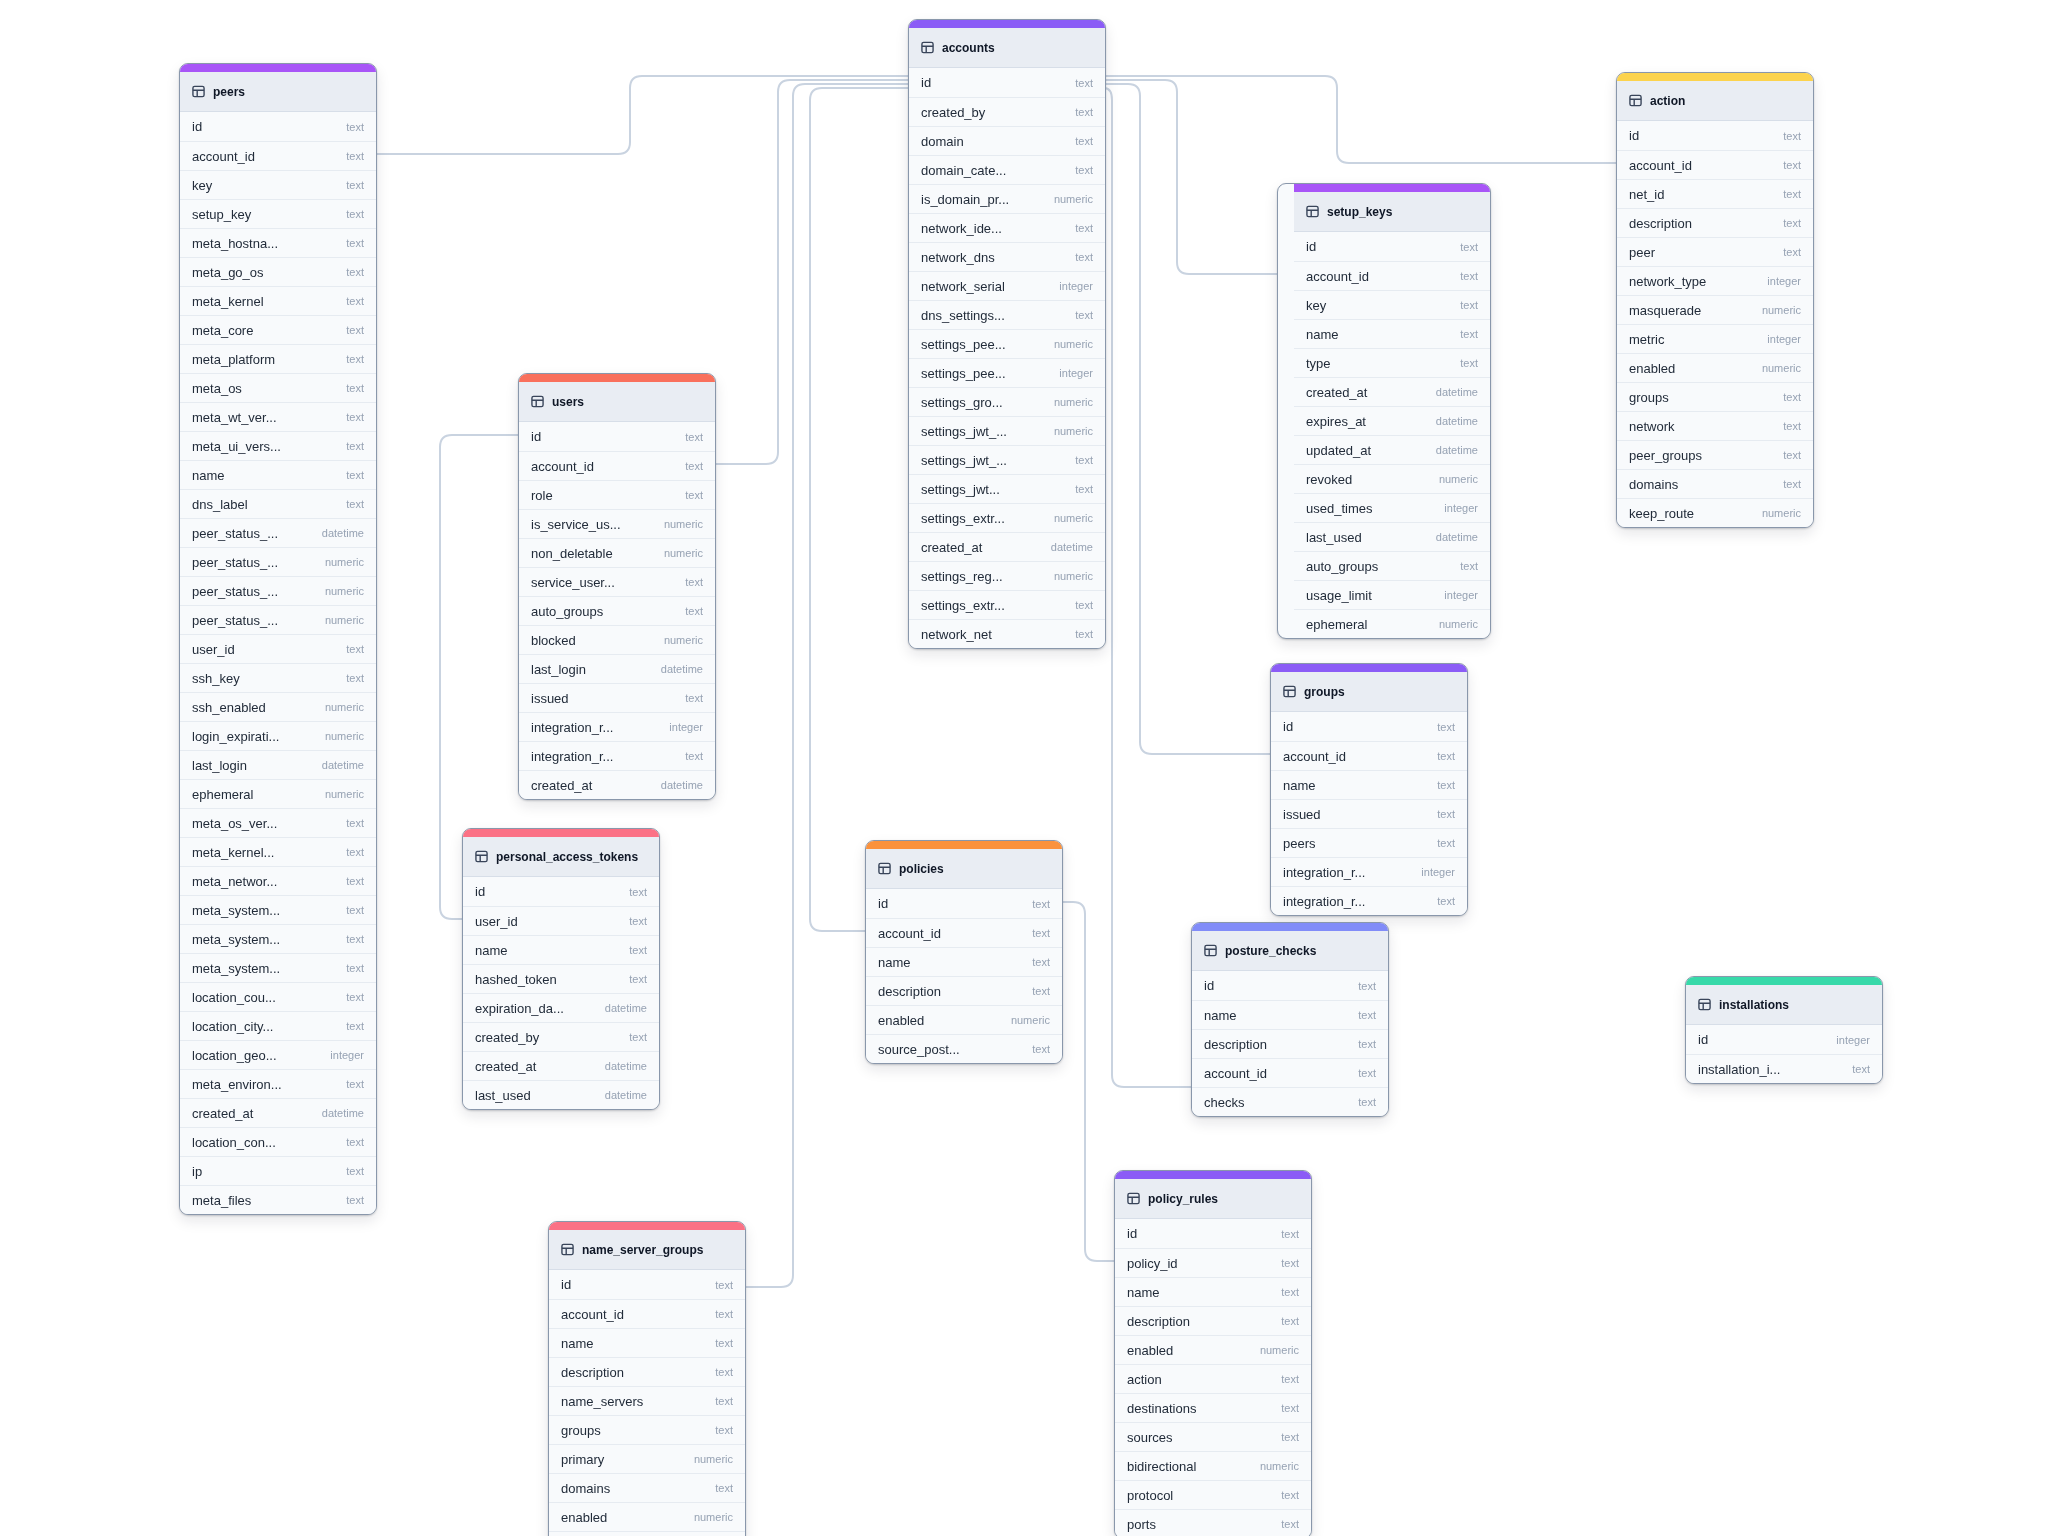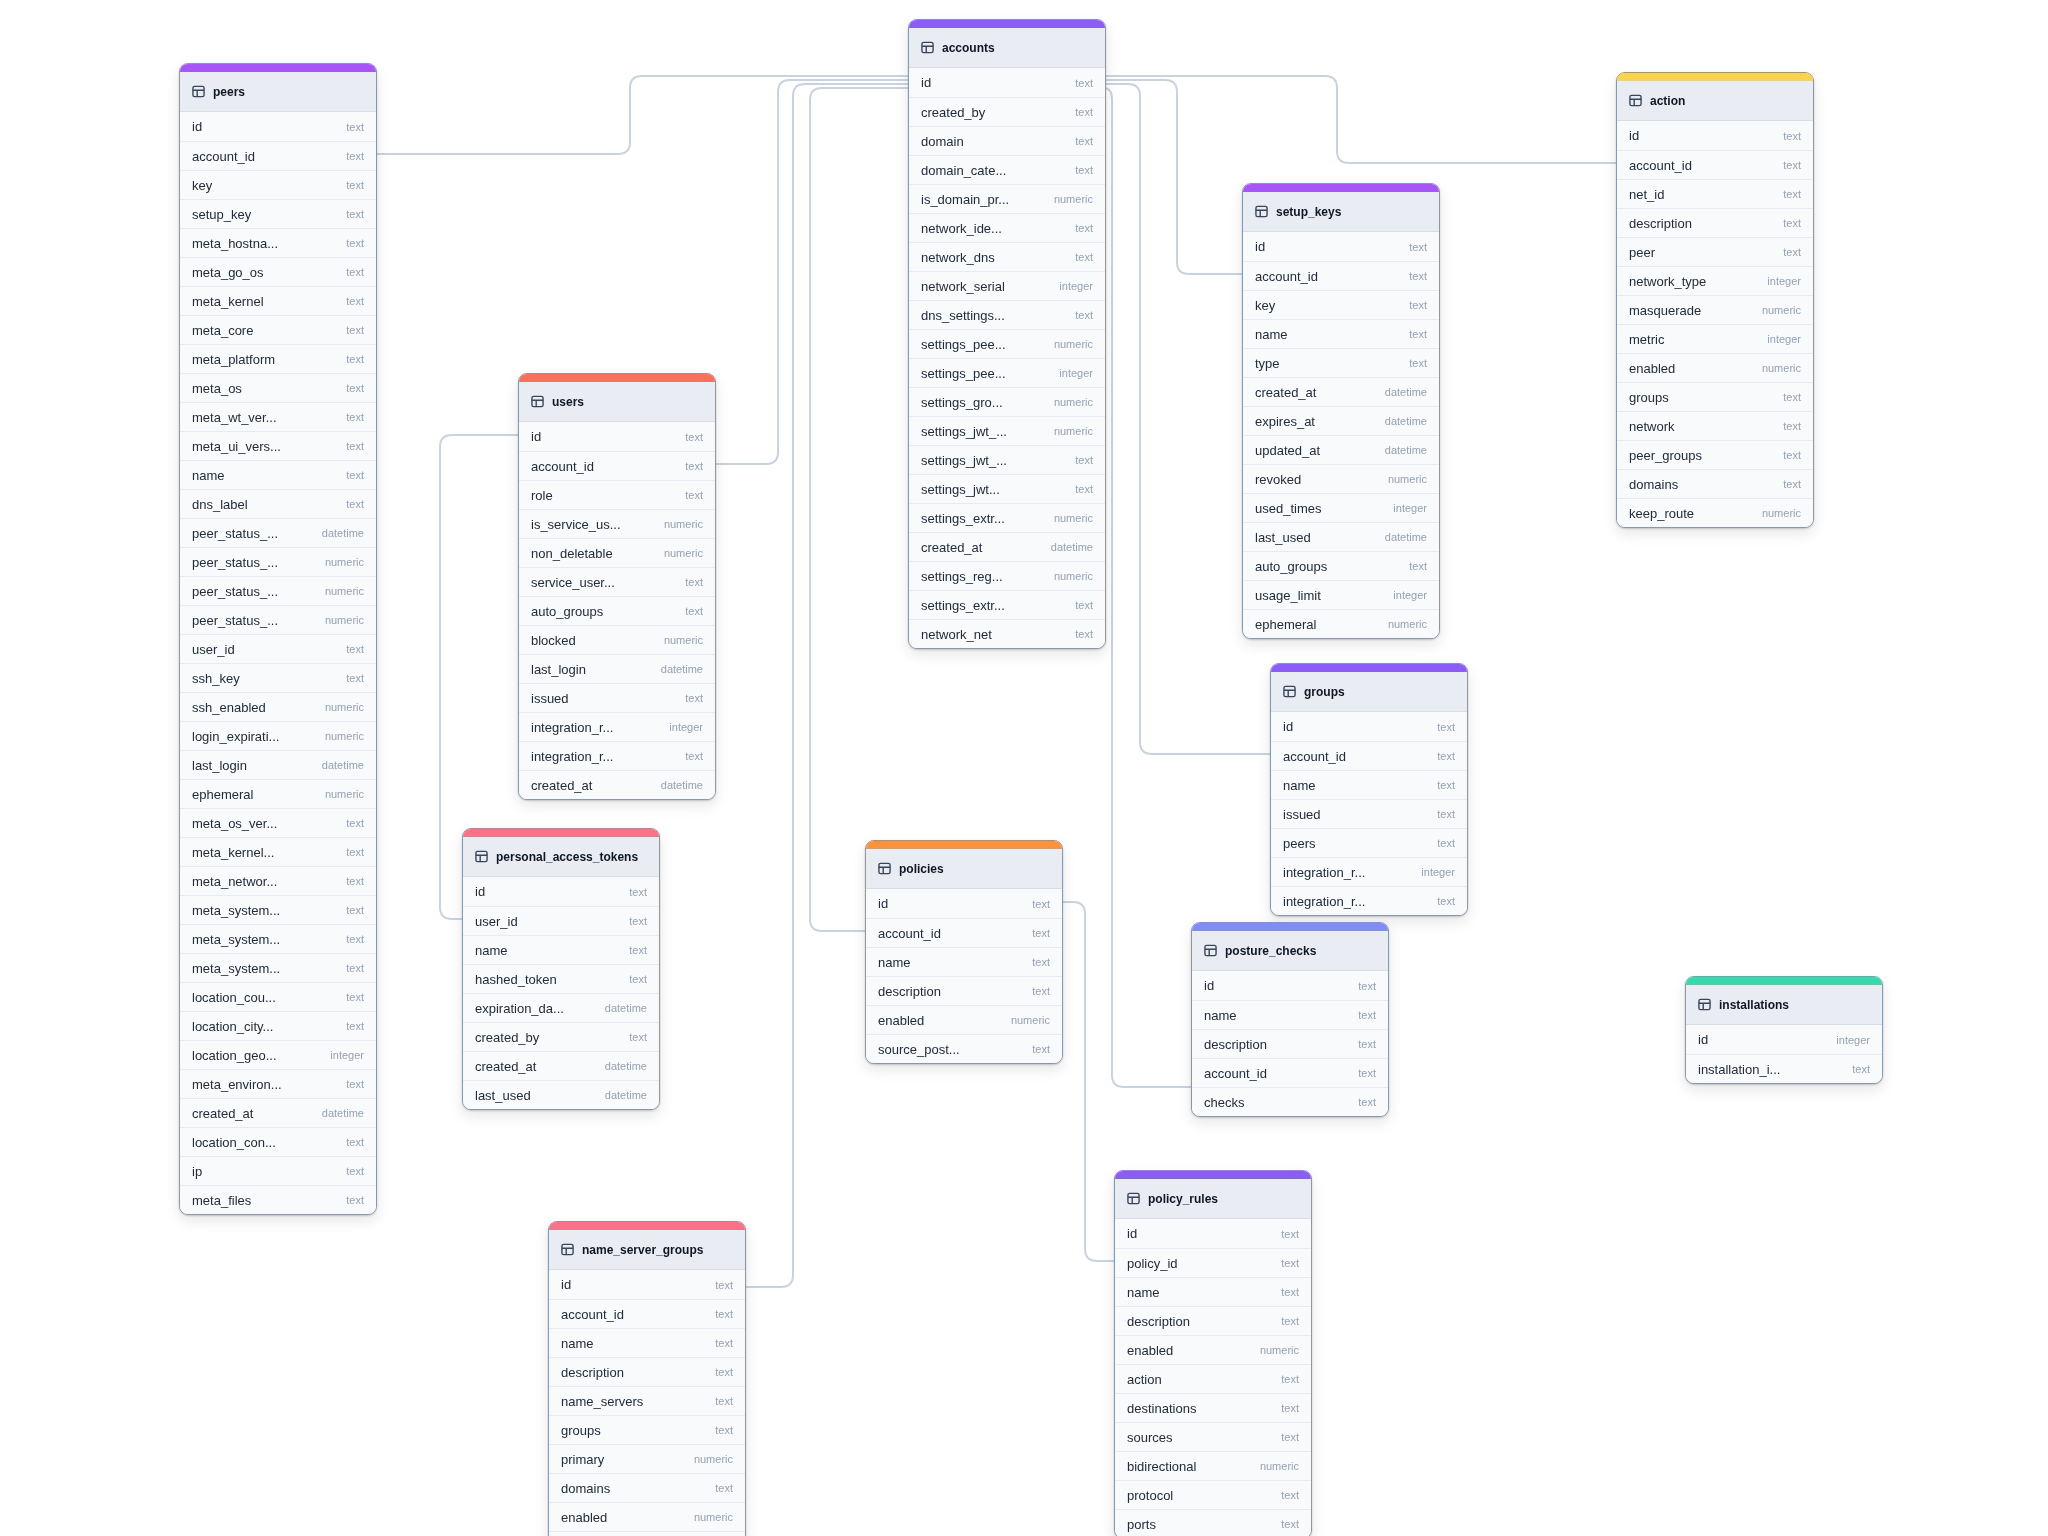--- a/index.html
+++ b/index.html
@@ -41,21 +41,21 @@
   }
   .frow:not(:first-child){border-top:1px solid #e6ebf1;}
   .fname{font-size:13px;color:#222c3a;}
   .ftype{font-size:11px;color:#96a2b3;}
 
   
   [data-table="peers"]{left:179px;top:63px;}
   [data-table="accounts"]{left:908px;top:19px;}
   [data-table="users"]{left:518px;top:373px;}
   [data-table="personal_access_tokens"]{left:462px;top:828px;}
-  [data-table="setup_keys"]{left:1242px;top:183px;}
+  [data-table="setup_keys"]{left:1277px;top:183px;padding-left:16px;}
   [data-table="routes"]{left:1616px;top:72px;}
   [data-table="groups"]{left:1270px;top:663px;}
   [data-table="policies"]{left:865px;top:840px;}
   [data-table="posture_checks"]{left:1191px;top:902px;margin-top:20px;}
   [data-table="name_server_groups"]{left:548px;top:1196px;margin-top:25px;}
   [data-table="policy_rules"]{left:1114px;top:1170px;}
   [data-table="installations"]{left:1685px;top:976px;}
 </style>
 </head>
 <body>

